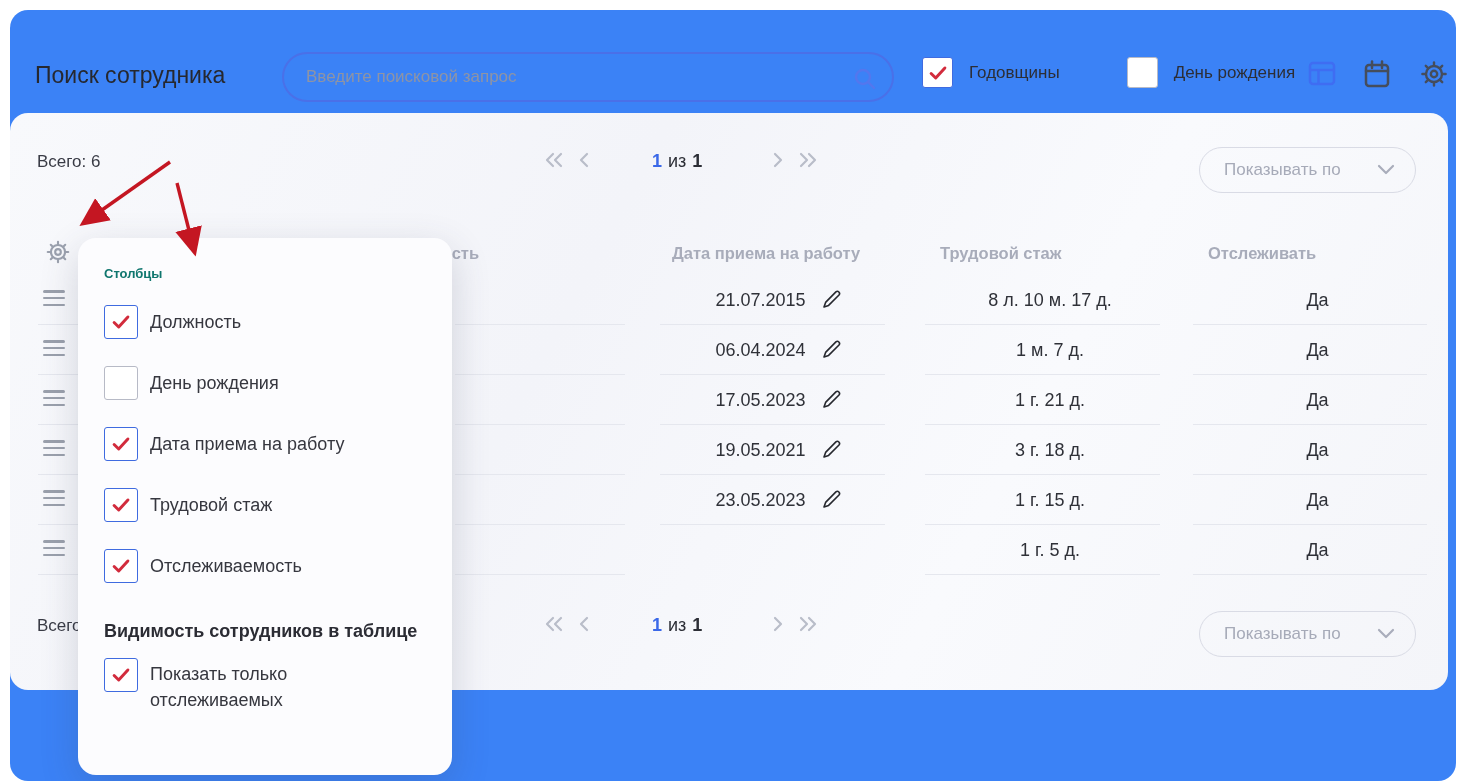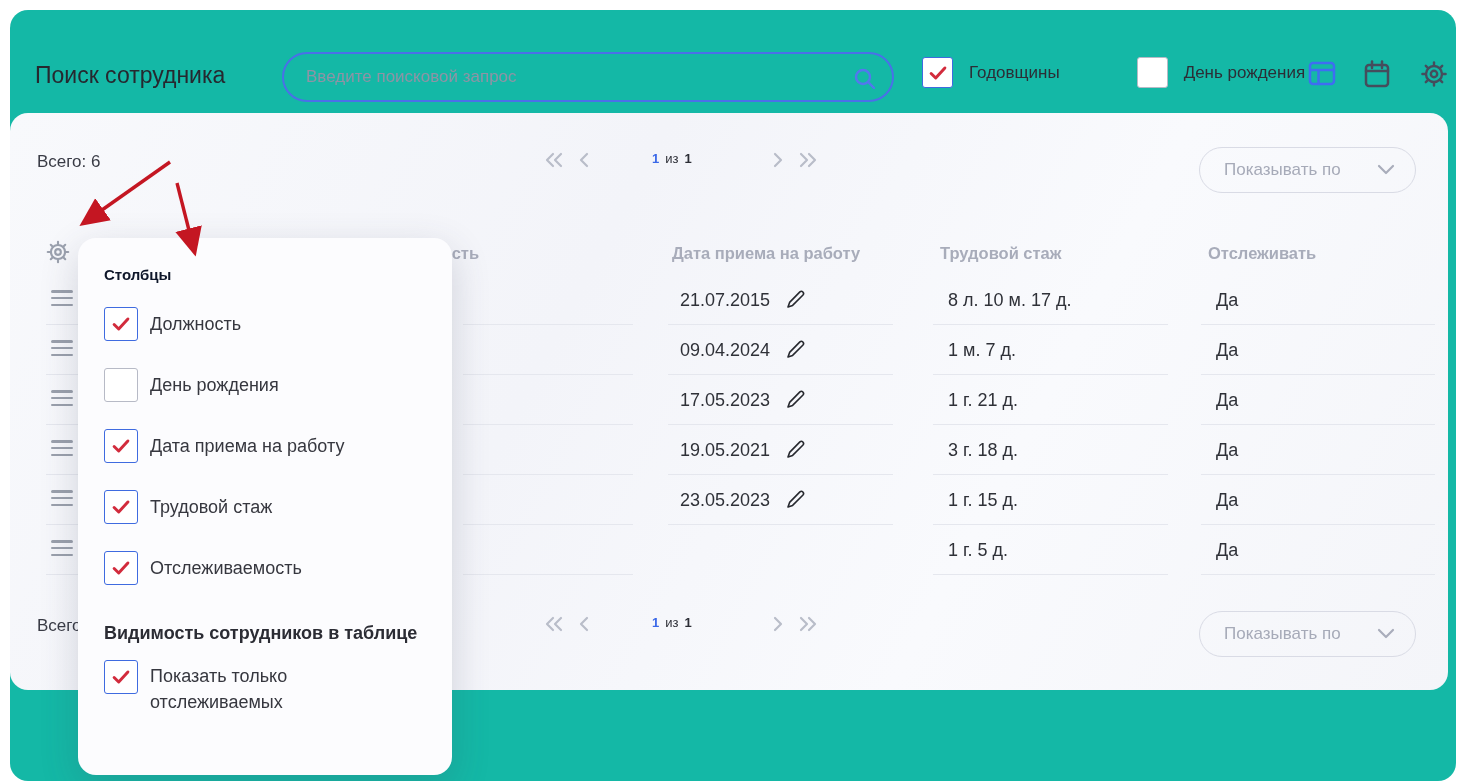--- a/index.html
+++ b/index.html
@@ -1,27 +1,27 @@
 <!DOCTYPE html>
 <html><head>
 <meta charset="utf-8">
 <style>
   html,body{margin:0;padding:0;background:#ffffff;}
   .page{position:relative;width:1466px;height:781px;overflow:hidden;
         font-family:"Liberation Sans",sans-serif;background:#ffffff;}
   .app{position:absolute;left:10px;top:10px;width:1446px;height:771px;
-       background:#14b8a6;border-radius:18px;}
+       background:#3b82f6;border-radius:18px;}
   
   .title{position:absolute;left:25px;top:52px;font-size:23px;font-weight:500;color:#26282f;}
   .search{position:absolute;left:272px;top:42px;width:612px;height:50px;border-radius:26px;
           border:2px solid #4a70e8;background:transparent;box-sizing:border-box;
           padding:0 52px 0 22px;font-size:17px;color:#2c2e36;font-family:inherit;outline:none;}
   .search::placeholder{color:#8e94a5;}
   .search-ico{position:absolute;left:842px;top:56px;color:#5377ee;}
-  .hgroup{position:absolute;left:912px;top:47px;display:flex;align-items:flex-end;gap:10px;}
+  .hgroup{position:absolute;left:912px;top:47px;display:flex;align-items:flex-end;}
   .cb{display:inline-flex;align-items:center;justify-content:center;background:#ffffff;
       border:1.6px solid #b7bac6;border-radius:3px;box-sizing:border-box;cursor:pointer;}
   .cb.checked{border-color:#3f6be0;}
   .cb svg{display:none;}
   .cb.checked svg{display:block;}
   .cb.s31{width:31px;height:31px;}
   .cb.s34{width:34px;height:34px;}
   .hcb-label{font-size:17px;color:#2c2e36;margin-left:16px;}
   .hcb+.hcb{margin-left:27px;padding-left:40px;}
   .hcb{display:flex;align-items:center;}
@@ -29,50 +29,50 @@
   .hicons .ic{display:inline-flex;cursor:pointer;}
   .ic-blue{color:#3f6df2;} .ic-dark{color:#454d5c;}
   
   .card{position:absolute;left:0px;top:103px;width:1438px;height:577px;border-radius:18px;
         background:linear-gradient(118deg,#f8f9fc 0%,#f3f4f9 38%,#f9fafd 68%,#f4f5f9 100%);}
   .toolbar{position:absolute;left:0;width:100%;height:46px;}
   .tb-top{top:34px;} .tb-bottom{top:498px;}
   .total{position:absolute;left:27px;top:5px;font-size:17px;color:#393b45;}
   .pg{position:absolute;top:3px;color:#b9bdc9;cursor:pointer;}
   .pg-first{left:533px;} .pg-prev{left:567px;} .pg-next{left:761px;} .pg-last{left:787px;}
-  .pg-num{position:absolute;left:642px;top:4px;font-size:13px;color:#2c2e36;}
+  .pg-num{position:absolute;left:642px;top:4px;font-size:18px;color:#2c2e36;}
   .pg-cur{color:#3a68e8;font-weight:bold;}
   .pg-of{color:#2c2e36;margin:0 6px;}
   .pg-tot{font-weight:bold;}
   .pill{position:absolute;left:1189px;top:0px;width:217px;height:46px;border-radius:23px;
         border:1.5px solid #d9dbe5;box-sizing:border-box;display:flex;align-items:center;
         justify-content:space-between;padding:0 20px 0 24px;cursor:pointer;}
   .pill-label{font-size:17px;color:#a6aab8;}
   .pill .chev{color:#a9adbb;}
   
   .tgear{position:absolute;left:33px;top:124px;color:#9ba1ae;cursor:pointer;}
   .thead{position:absolute;top:131px;height:24px;width:100%;font-size:16.5px;font-weight:600;color:#a8acba;}
   .th{position:absolute;top:0;}
   .th-pos{left:378px;} .th-date{left:662px;} .th-ten{left:930px;} .th-track{left:1198px;}
-  .trow{position:absolute;left:8px;width:100%;height:50px;}
+  .trow{position:absolute;left:0;width:100%;height:50px;text-align:center;}
   .handle{position:absolute;left:33px;top:14px;width:22px;cursor:grab;display:block;}
   .handle i{display:block;height:2.6px;background:#9aa0ac;border-radius:2px;margin-bottom:4.2px;}
   .cell{position:absolute;top:0;height:49px;line-height:49px;border-bottom:1px solid #e5e7ee;
         font-size:18px;color:#2f3138;box-sizing:border-box;}
   .c-handle{left:28px;width:50px;}
   .c-pos{left:445px;width:170px;}
   .c-date{left:650px;width:225px;padding-left:12px;}
   .c-ten{left:915px;width:235px;padding-left:15px;}
   .c-track{left:1183px;width:234px;padding-left:15px;}
   .pencil{vertical-align:middle;margin-left:16px;margin-top:-4px;color:#26282e;cursor:pointer;}
   
   .popup{position:absolute;left:78px;top:238px;width:374px;height:537px;border-radius:18px;
          background:#fcfcfe;box-shadow:0 12px 38px rgba(60,64,90,0.20);box-sizing:border-box;
          padding:28px 26px 0 26px;z-index:40;}
-  .popup h3{margin:0 0 24px 0;font-size:15px;color:#0f172a;}
+  .popup h3{margin:0 0 24px 0;font-size:13px;color:#0f766e;}
   .popup h4{margin:38px 0 16px 0;font-size:18px;color:#2b2c34;}
   .opt{display:flex;align-items:flex-start;margin-bottom:27px;}
   .opt .olbl{font-size:18px;color:#36373f;margin-left:12px;line-height:34px;}
   .opt.multi .olbl{line-height:26px;margin-top:3px;max-width:220px;}
   
   .arrows{position:absolute;left:0;top:0;z-index:60;pointer-events:none;}
 </style>
 </head>
 <body>
 
@@ -214,21 +214,21 @@
     <div class="cell c-track">Да</div>
   </div>
           <div class="trow" style="top: 213px;">
     <span class="handle">
               <i></i>
               <i></i>
               <i></i>
             </span>
     <div class="cell c-handle"></div>
     <div class="cell c-pos"></div>
-    <div class="cell c-date"><span class="dateval">09.04.2024</span><svg class="pencil" width="20" height="20" viewBox="0 0 20 20">
+    <div class="cell c-date"><span class="dateval">06.04.2024</span><svg class="pencil" width="20" height="20" viewBox="0 0 20 20">
                 <path d="M13.9 2.9a2.2 2.2 0 013.1 3.1L6.6 16.4 2 18l1.6-4.6L13.9 2.9z" fill="none" stroke="currentColor" stroke-width="1.6" stroke-linejoin="round"></path>
               </svg></div>
     <div class="cell c-ten">1 м. 7 д.</div>
     <div class="cell c-track">Да</div>
   </div>
           <div class="trow" style="top: 263px;">
     <span class="handle">
               <i></i>
               <i></i>
               <i></i>

